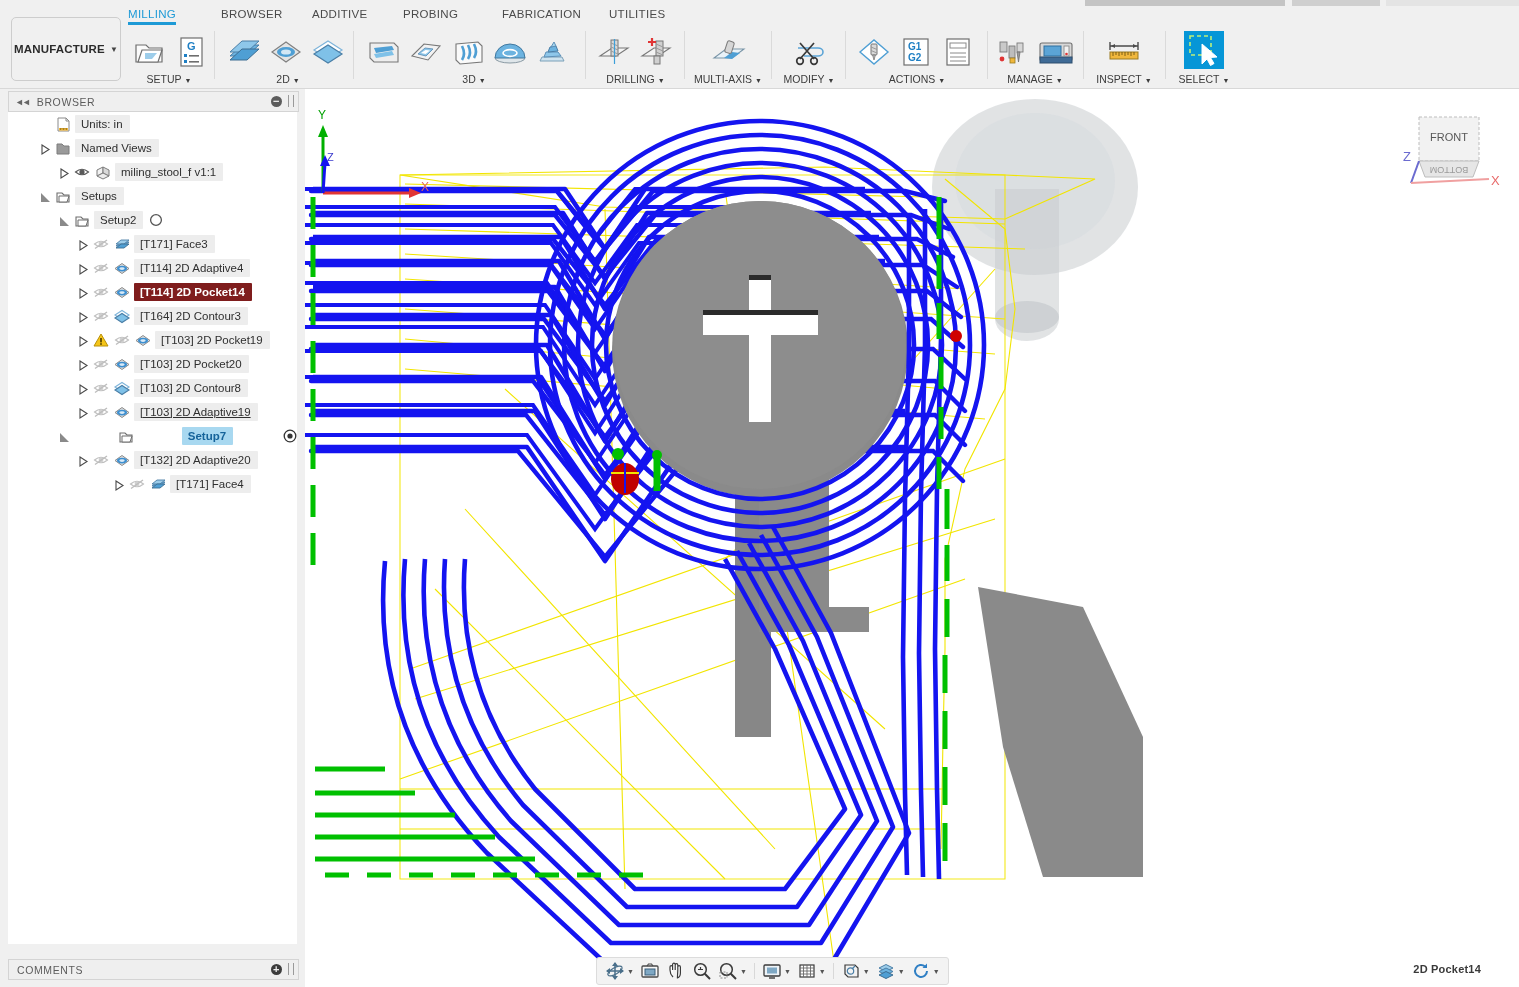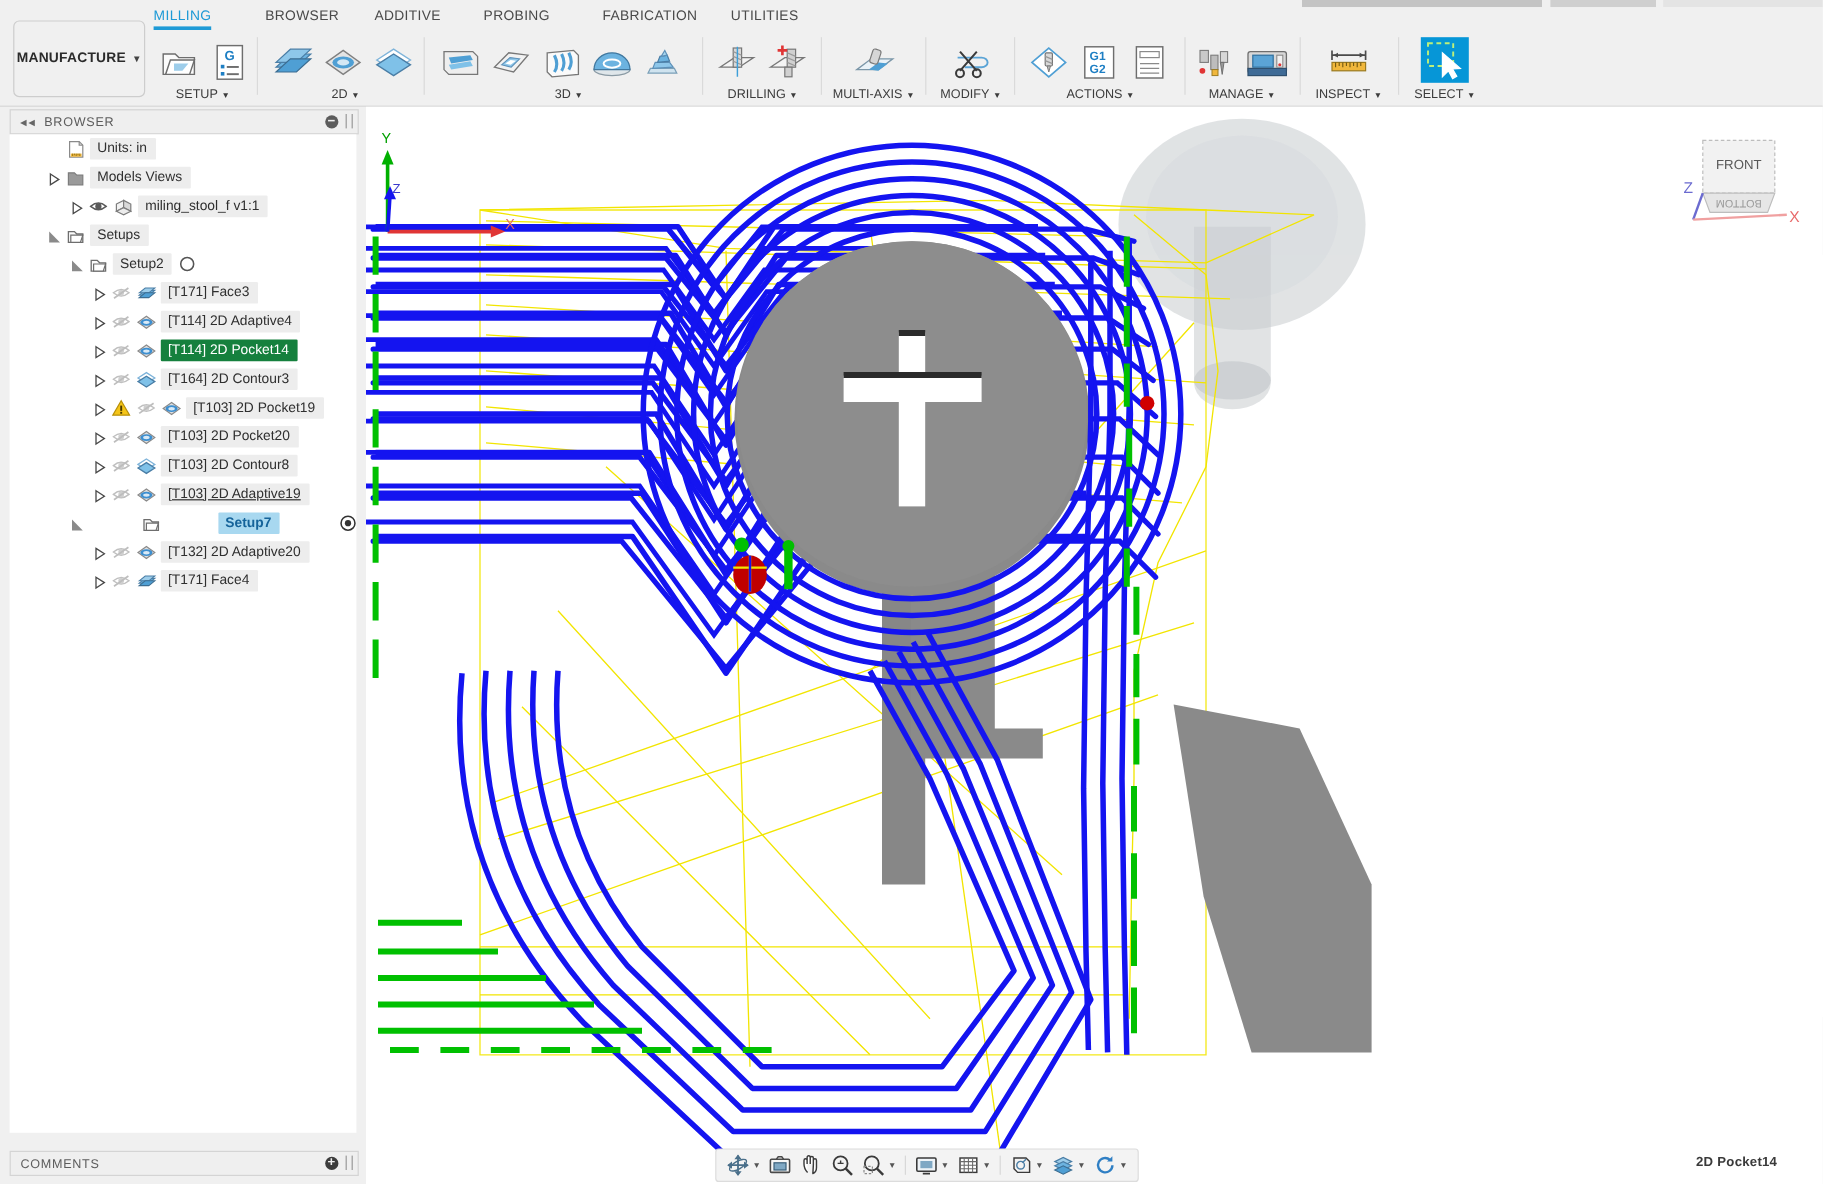--- a/index.html
+++ b/index.html
@@ -126,21 +126,21 @@
     width: 11px; height: 11px; flex: 0 0 11px;
     margin-right: 3px;
     position: relative;
   }
   .trow .label {
     background: #ededed;
     padding: 3px 7px 3px 6px;
     border-radius: 1px;
   }
   .trow.selected .label {
-    background: #15803d; color: #ffffff; font-weight: normal; text-align: right;
+    background: #7f1d1d; color: #ffffff; font-weight: bold; text-align: right;
   }
   .trow.activeSetup .label {
     background: #a8d8f0; color: #15639a; font-weight: bold;
   }
   .t-icon { width: 20px; flex: 0 0 20px; height: 16px; margin-right: 2px;
             display:flex; align-items:center; justify-content:center; }
   .t-eye  { width: 20px; flex: 0 0 20px; height: 16px; margin-right: 1px;
             display:flex; align-items:center; justify-content:center; }
 
   
@@ -487,21 +487,21 @@
       </div>
       <div class="trow" style="padding-left: 31px;">
         <span class="arrow"><svg width="12" height="13" viewBox="0 0 12 13">
             <path d="M3 2 L10 6.5 L3 11 Z" fill="#ffffff" stroke="#4a4a4a" stroke-width="1.1"></path>
           </svg></span>
         <span class="t-icon">
           <svg width="16" height="17" viewBox="0 0 16 17">
             <path d="M2 4 h5 l2 2 h5 v8 h-12 z" fill="#9a9a9a" stroke="#7d7d7d" stroke-width="1"></path>
           </svg>
         </span>
-        <span class="label">Models Views</span>
+        <span class="label">Named Views</span>
       </div>
       <div class="trow" style="padding-left: 50px;">
         <span class="arrow"><svg width="12" height="13" viewBox="0 0 12 13">
             <path d="M3 2 L10 6.5 L3 11 Z" fill="#ffffff" stroke="#4a4a4a" stroke-width="1.1"></path>
           </svg></span>
         <span class="t-eye">
           <svg width="16" height="16" viewBox="0 0 16 16">
             <path d="M1.5 8 q6.5 -5.5 13 0 q-6.5 5.5 -13 0 z" fill="none" stroke="#5a5a5a" stroke-width="1.2"></path>
             <circle cx="8" cy="8" r="2.6" fill="#5a5a5a"></circle>
           </svg>
@@ -740,21 +740,21 @@
         </span>
         <span class="t-icon">
           <svg width="18" height="17" viewBox="0 0 18 17">
             <path d="M2 8.5 L9 3.5 L16 8.5 L9 13.5 Z" fill="#e0e0e0" stroke="#8a8a8a" stroke-width="1"></path>
             <ellipse cx="9" cy="8.6" rx="5" ry="2.8" fill="#3d8fd0"></ellipse>
             <ellipse cx="9" cy="8.6" rx="2.7" ry="1.4" fill="#ffffff" opacity=".8"></ellipse>
           </svg>
         </span>
         <span class="label">[T132] 2D Adaptive20</span>
       </div>
-      <div class="trow" style="padding-left: 69px;">
+      <div class="trow" style="padding-left: 69px; margin-left: 36px;">
         <span class="arrow"><svg width="12" height="13" viewBox="0 0 12 13">
             <path d="M3 2 L10 6.5 L3 11 Z" fill="#ffffff" stroke="#4a4a4a" stroke-width="1.1"></path>
           </svg></span>
         <span class="t-eye">
           <svg width="16" height="16" viewBox="0 0 16 16">
             <path d="M1.5 8 q6.5 -5.5 13 0 q-6.5 5.5 -13 0 z" fill="none" stroke="#c0c0c0" stroke-width="1.2"></path>
             <circle cx="8" cy="8" r="2.4" fill="#cfcfcf"></circle>
             <path d="M2 12.5 L14 4" stroke="#bdbdbd" stroke-width="1.4"></path>
           </svg>
         </span>

